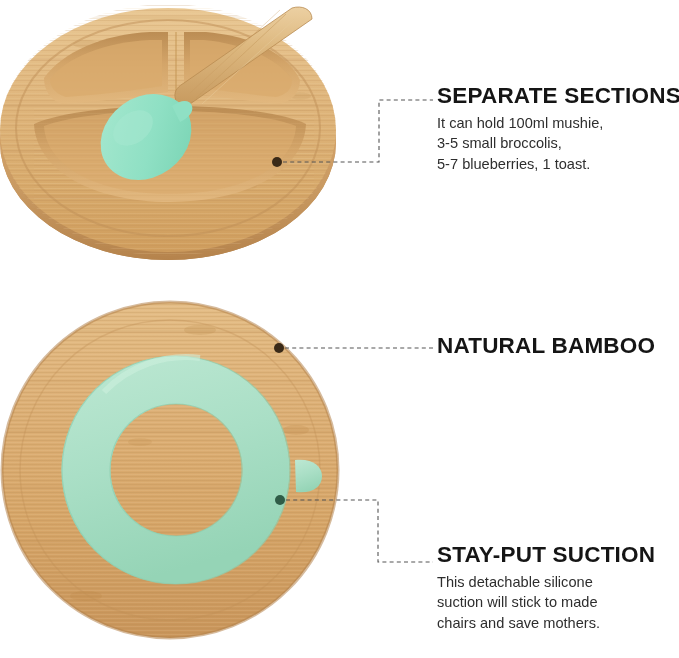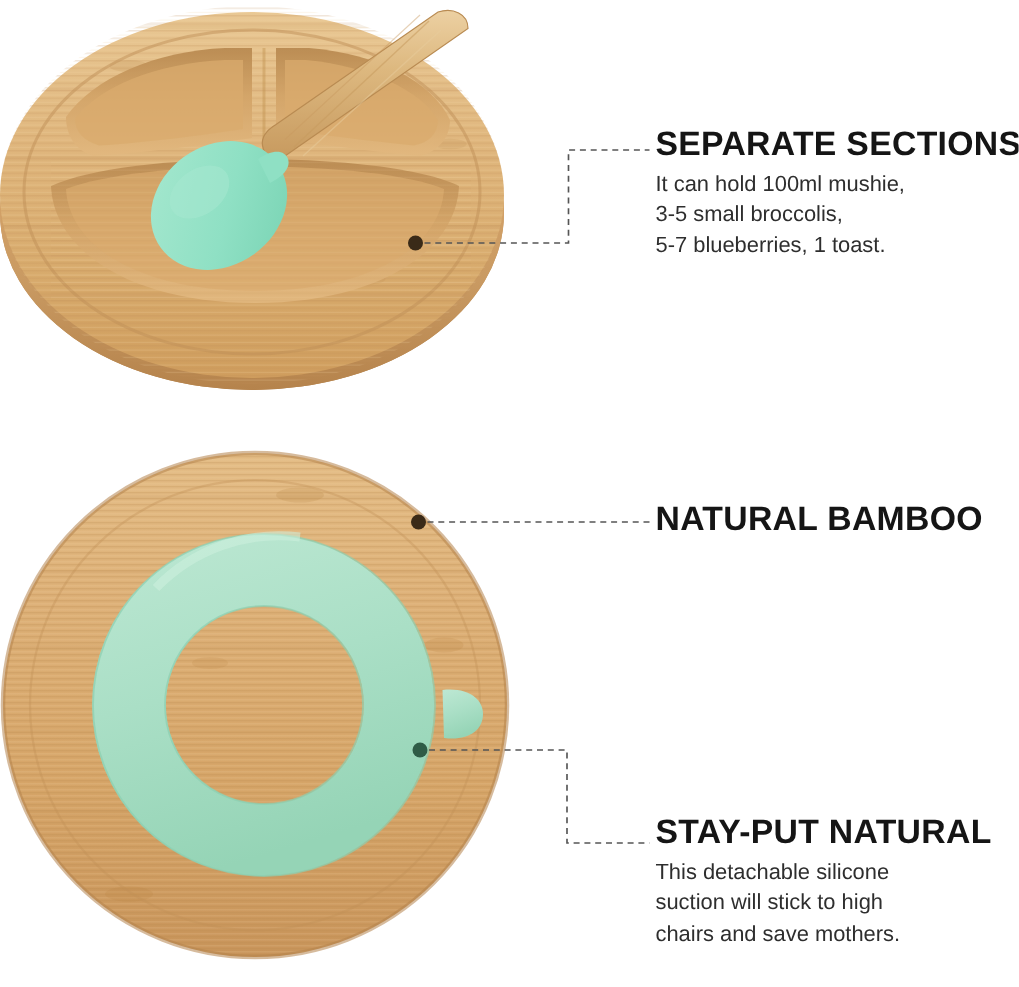--- a/index.html
+++ b/index.html
@@ -202,19 +202,19 @@
     <div class="co-body">It can hold 100ml mushie,
 3-5 small broccolis,
 5-7 blueberries, 1 toast.</div>
   </div>
 
   <div class="callout-text" id="block-bamboo">
     <div class="co-title">NATURAL BAMBOO</div>
   </div>
 
   <div class="callout-text" id="block-suction">
-    <div class="co-title">STAY-PUT NATURAL</div>
+    <div class="co-title">STAY-PUT SUCTION</div>
     <div class="co-body">This detachable silicone
-suction will stick to high
+suction will stick to made
 chairs and save mothers.</div>
   </div>
 
 </div>
 
 </body></html>

